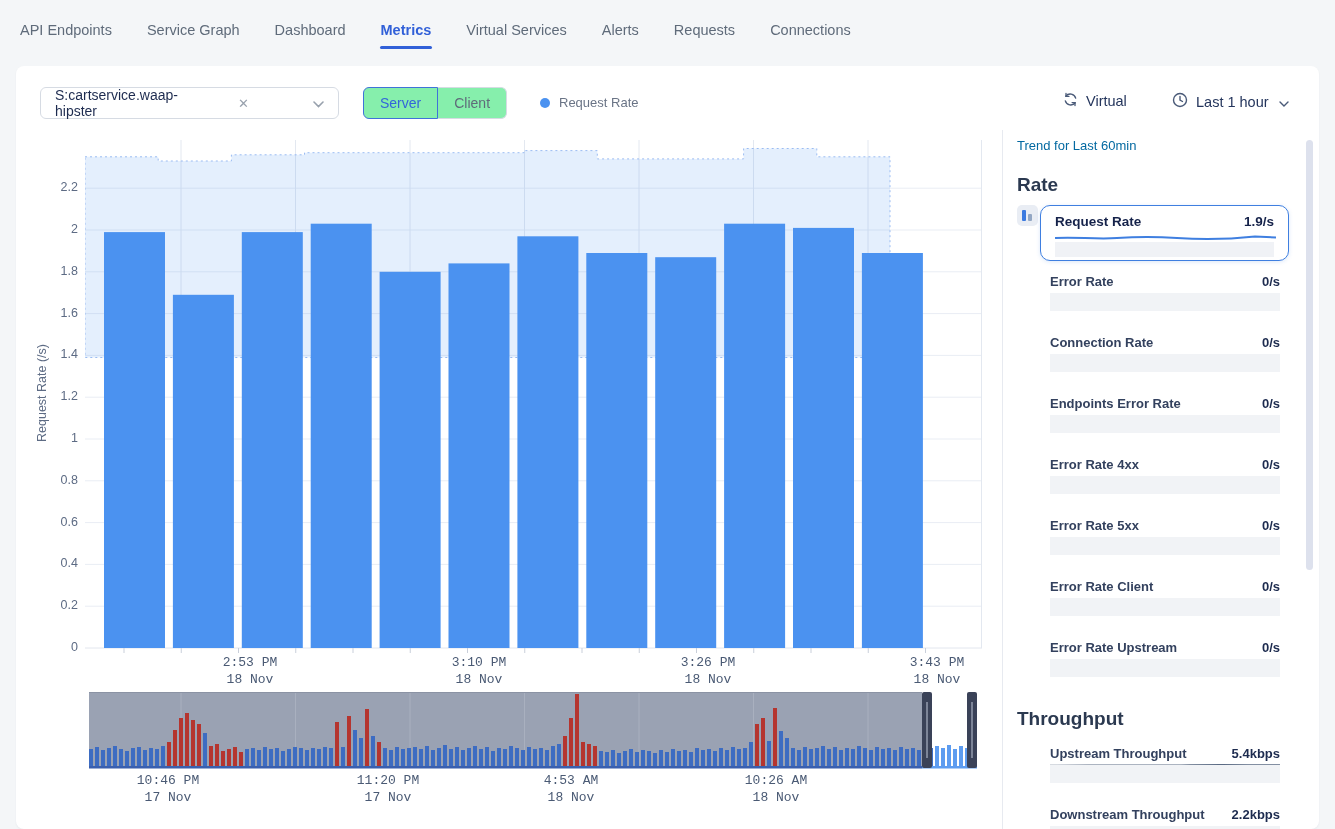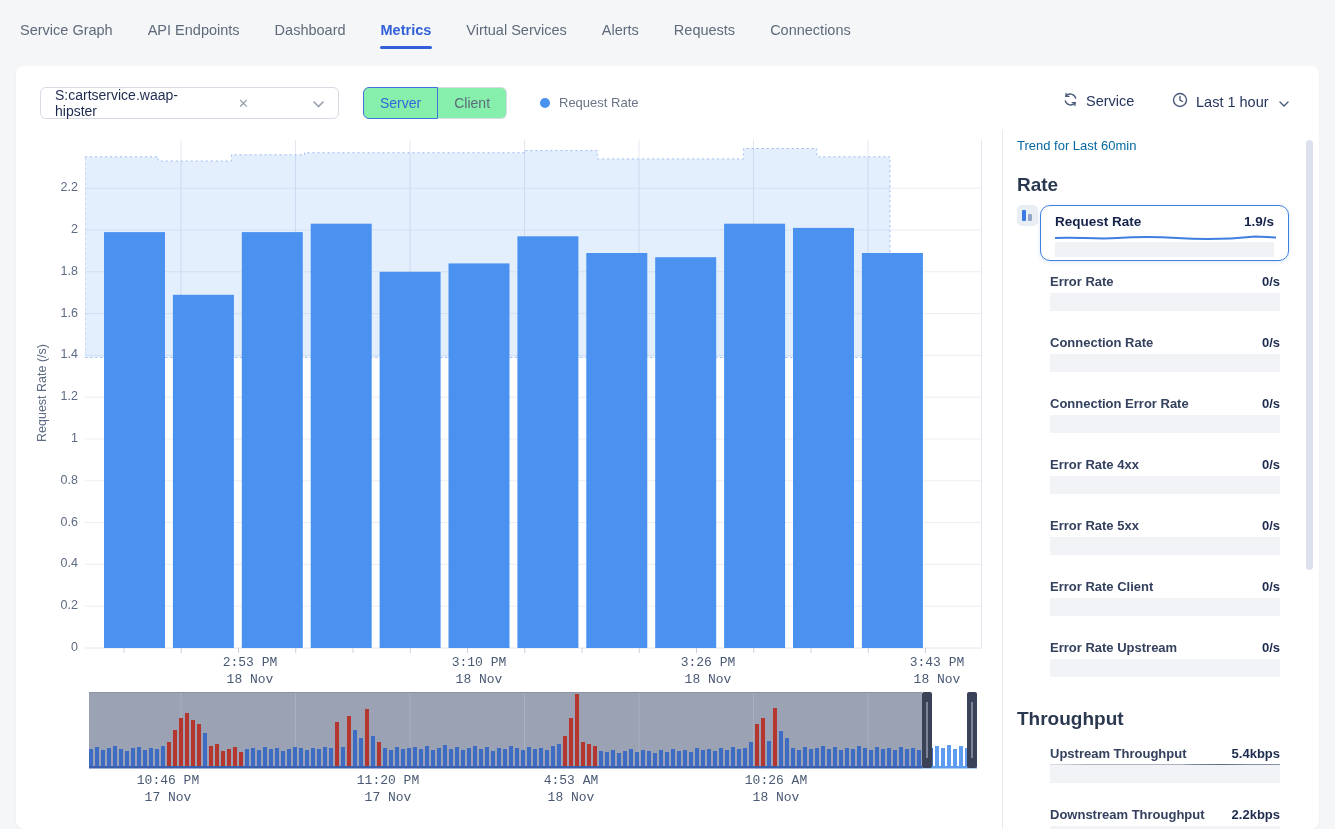--- a/index.html
+++ b/index.html
@@ -55,22 +55,22 @@
   .m-row .lab { position:absolute; left:0; top:0; font-size:13px; color:#33415e; }
   .m-row .val { position:absolute; right:0; top:0; font-size:13px; color:#1d2b4f; }
   .m-row .strip { position:absolute; left:0; top:19px; width:230px; height:18px; background:#f1f3f6; }
   .m-row svg { position:absolute; left:0; top:15px; }
   .scroll-thumb { position:absolute; left:1290px; top:74px; width:7px; height:430px; background:#dde1ed; border-radius:4px; }
 </style>
 </head>
 <body>
 
 <nav class="top-nav">
+    <div class="nav-item">API Endpoints</div>
     <div class="nav-item">Service Graph</div>
-    <div class="nav-item">API Endpoints</div>
     <div class="nav-item">Dashboard</div>
     <div class="nav-item active">Metrics</div>
     <div class="nav-item">Virtual Services</div>
     <div class="nav-item">Alerts</div>
     <div class="nav-item">Requests</div>
     <div class="nav-item">Connections</div>
   </nav>
 
 <div class="card">
 
@@ -96,21 +96,21 @@
 
   <div class="ctl-group ctl-refresh">
     <span>
       <svg width="15" height="15" viewBox="0 0 16 16" fill="none" stroke="#4a5a78" stroke-width="1.5" stroke-linecap="round">
         <path d="M13.5 6.5A6 6 0 0 0 3 4.5"></path>
           <path d="M2.5 9.5A6 6 0 0 0 13 11.5"></path>
         <path d="M3.2 1.6v3.1h3.1" stroke-width="1.4"></path>
           <path d="M12.8 14.4v-3.1H9.7" stroke-width="1.4"></path>
       </svg>
     </span>
-    <span>Service</span>
+    <span>Virtual</span>
   </div>
 
   <div class="ctl-group ctl-time">
     <span>
       <svg width="16" height="16" viewBox="0 0 16 16" fill="none" stroke="#4a5a78" stroke-width="1.4" stroke-linecap="round">
         <circle cx="8" cy="8" r="6.5"></circle>
           <path d="M8 4.5V8l2.5 1.5"></path>
       </svg>
     </span>
     <span>Last 1 hour</span>
@@ -413,21 +413,21 @@
         <span class="lab">Error Rate</span>
         <span class="val">0/s</span>
         <span class="strip"></span>
       </div>
       <div class="m-row" style="top: 269px; height: 40px;">
         <span class="lab">Connection Rate</span>
         <span class="val">0/s</span>
         <span class="strip"></span>
       </div>
       <div class="m-row" style="top: 330px; height: 40px;">
-        <span class="lab">Connection Error Rate</span>
+        <span class="lab">Endpoints Error Rate</span>
         <span class="val">0/s</span>
         <span class="strip"></span>
       </div>
       <div class="m-row" style="top: 391px; height: 40px;">
         <span class="lab">Error Rate 4xx</span>
         <span class="val">0/s</span>
         <span class="strip"></span>
       </div>
       <div class="m-row" style="top: 452px; height: 40px;">
         <span class="lab">Error Rate 5xx</span>

